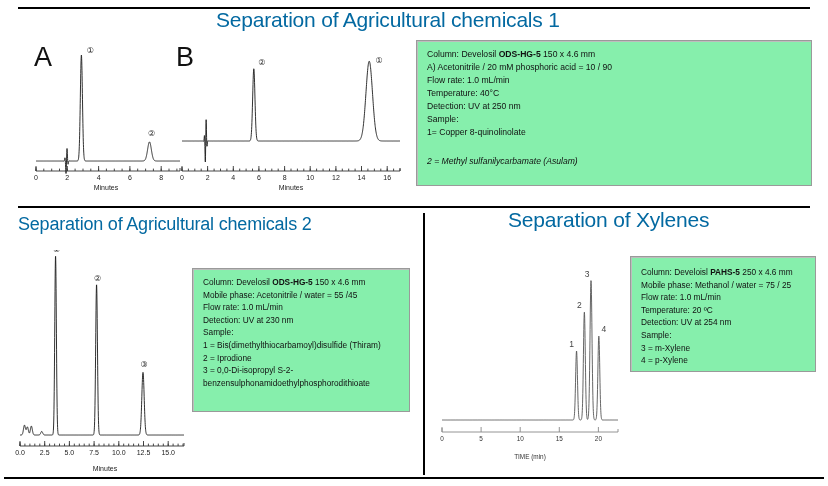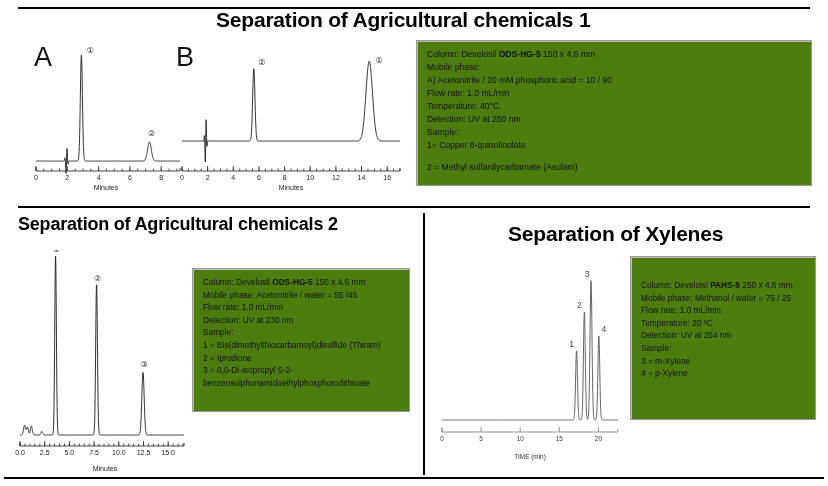--- a/index.html
+++ b/index.html
@@ -16,48 +16,48 @@
     background:#000000;
     height:2px;
   }
   .vrule{
     position:absolute;
     background:#000000;
     width:2px;
   }
   .title{
     position:absolute;
-    color:#000000;
-    font-weight:bold;
+    color:#0369a1;
+    font-weight:normal;
     font-family:"Liberation Sans", sans-serif;
     letter-spacing:-0.2px;
     white-space:nowrap;
   }
   #title-1{ left:216px; top:8px;  font-size:21px; }
   #title-2{ left:18px;  top:214px; font-size:18px; }
-  #title-3{ left:508px; top:222px; font-size:21px; }
+  #title-3{ left:508px; top:208px; font-size:21px; }
 
   .infobox{
     position:absolute;
     border:1px solid #9a9a9a;
     box-shadow:1px 1px 0 #bdbdbd inset;
-    background:#4d7c0f;
+    background:#86efac;
     box-sizing:border-box;
     padding:7px 8px 6px 10px;
     font-size:8.6px;
     line-height:1.52;
     color:#111111;
     font-family:"Liberation Sans", sans-serif;
   }
   .infobox .ln{white-space:nowrap;}
   .infobox b{font-weight:bold;}
 
   #info-1{ left:416px; top:40px;  width:396px; height:146px; }
   #info-2{ left:192px; top:268px; width:218px; height:144px; font-size:8.3px; }
-  #info-3{ left:630px; top:256px; width:186px; height:164px; font-size:8.3px; padding-top:22px;}
+  #info-3{ left:630px; top:256px; width:186px; height:116px; font-size:8.3px; padding-top:9px;}
 
   .chart{position:absolute;}
   .chart svg{display:block;}
   .panel-letter{
     position:absolute;
     font-size:27px;
     color:#111;
     font-family:"Liberation Sans", sans-serif;
   }
   #letter-A{left:34px;top:42px;}
@@ -205,28 +205,27 @@
     <g id="labels-b">
         <text x="89.8" y="19.8" text-anchor="middle" class="peaklbl">②</text>
         <text x="207.2" y="18.2" text-anchor="middle" class="peaklbl">①</text>
       </g>
     <text class="axis-text" x="119" y="145" text-anchor="middle">Minutes</text>
   </svg>
 </div>
 
 <div class="infobox" id="info-1">
   <div class="ln"><span>Column: Develosil </span><b>ODS-HG-5</b><span> 150 x 4.6 mm</span></div>
-  <div class="ln">Mobile phase:</div>
   <div class="ln">A) Acetonitrile / 20 mM phosphoric acid = 10 / 90</div>
   <div class="ln">Flow rate: 1.0 mL/min</div>
   <div class="ln">Temperature: 40°C</div>
   <div class="ln">Detection: UV at 250 nm</div>
   <div class="ln">Sample:</div>
   <div class="ln">1= Copper 8-quinolinolate</div>
-  <div class="ln" style="margin-top:8px;">2 = Methyl sulfanilycarbamate (Asulam)</div>
+  <div class="ln" style="margin-top:16px;font-style:italic;">2 = Methyl sulfanilycarbamate (Asulam)</div>
 </div>
 
 <div class="chart" id="chart-c">
   <svg width="186" height="225" viewBox="0 0 186 225">
     <g id="trace-c">
         <path d="M8.00,185.00L8.12,185.00L8.23,185.00L8.35,185.00L8.47,185.00L8.59,185.00L8.70,185.00L8.82,184.99L8.94,184.99L9.05,184.98L9.17,184.97L9.29,184.96L9.41,184.94L9.52,184.91L9.64,184.87L9.76,184.81L9.87,184.73L9.99,184.63L10.11,184.50L10.23,184.33L10.34,184.12L10.46,183.85L10.58,183.54L10.69,183.15L10.81,182.71L10.93,182.20L11.05,181.62L11.16,180.99L11.28,180.31L11.40,179.60L11.51,178.87L11.63,178.14L11.75,177.44L11.87,176.80L11.98,176.23L12.10,175.76L12.22,175.40L12.33,175.18L12.45,175.09L12.57,175.14L12.69,175.32L12.80,175.62L12.92,176.02L13.04,176.49L13.15,177.01L13.27,177.55L13.39,178.07L13.51,178.55L13.62,178.97L13.74,179.29L13.86,179.52L13.97,179.63L14.09,179.63L14.21,179.53L14.33,179.33L14.44,179.05L14.56,178.71L14.68,178.34L14.79,177.96L14.91,177.61L15.03,177.30L15.15,177.06L15.26,176.91L15.38,176.86L15.50,176.91L15.61,177.08L15.73,177.35L15.85,177.72L15.97,178.17L16.08,178.68L16.20,179.23L16.32,179.80L16.43,180.37L16.55,180.92L16.67,181.44L16.79,181.89L16.90,182.28L17.02,182.59L17.14,182.82L17.25,182.95L17.37,182.98L17.49,182.92L17.61,182.76L17.72,182.50L17.84,182.15L17.96,181.71L18.07,181.21L18.19,180.64L18.31,180.03L18.43,179.39L18.54,178.75L18.66,178.13L18.78,177.55L18.89,177.04L19.01,176.62L19.13,176.31L19.25,176.11L19.36,176.05L19.48,176.12L19.60,176.32L19.71,176.64L19.83,177.07L19.95,177.58L20.07,178.17L20.18,178.81L20.30,179.47L20.42,180.13L20.53,180.77L20.65,181.39L20.77,181.96L20.89,182.48L21.00,182.94L21.12,183.34L21.24,183.69L21.35,183.97L21.47,184.21L21.59,184.40L21.71,184.55L21.82,184.67L21.94,184.76L22.06,184.83L22.17,184.88L22.29,184.92L22.41,184.94L22.53,184.96L22.64,184.97L22.76,184.98L22.88,184.99L22.99,184.99L23.11,185.00L23.23,185.00L23.35,185.00L23.46,185.00L23.58,185.00L23.70,185.00L23.81,185.00L23.93,185.00L24.05,185.00L24.17,185.00L24.28,185.00L24.40,185.00L24.52,185.00L24.63,185.00L24.75,185.00L24.87,185.00L24.99,185.00L25.10,185.00L25.22,185.00L25.34,185.00L25.45,185.00L25.57,185.00L25.69,185.00L25.81,185.00L25.92,185.00L26.04,185.00L26.16,185.00L26.27,184.99L26.39,184.99L26.51,184.99L26.63,184.98L26.74,184.97L26.86,184.96L26.98,184.94L27.09,184.92L27.21,184.89L27.33,184.85L27.45,184.79L27.56,184.73L27.68,184.64L27.80,184.54L27.91,184.41L28.03,184.27L28.15,184.09L28.27,183.90L28.38,183.68L28.50,183.44L28.62,183.19L28.73,182.93L28.85,182.66L28.97,182.40L29.09,182.16L29.20,181.93L29.32,181.74L29.44,181.59L29.55,181.48L29.67,181.43L29.79,181.43L29.91,181.48L30.02,181.58L30.14,181.73L30.26,181.91L30.37,182.14L30.49,182.38L30.61,182.64L30.73,182.90L30.84,183.17L30.96,183.42L31.08,183.66L31.19,183.88L31.31,184.08L31.43,184.25L31.55,184.40L31.66,184.53L31.78,184.63L31.90,184.72L32.01,184.79L32.13,184.84L32.25,184.89L32.37,184.92L32.48,184.94L32.60,184.96L32.72,184.97L32.83,184.98L32.95,184.99L33.07,184.99L33.19,184.99L33.30,185.00L33.42,185.00L33.54,185.00L33.65,185.00L33.77,185.00L33.89,185.00L34.01,185.00L34.12,185.00L34.24,185.00L34.36,185.00L34.47,185.00L34.59,185.00L34.71,185.00L34.83,185.00L34.94,185.00L35.06,185.00L35.18,185.00L35.29,185.00L35.41,185.00L35.53,185.00L35.65,185.00L35.76,185.00L35.88,185.00L36.00,185.00L36.11,185.00L36.23,185.00L36.35,185.00L36.47,185.00L36.58,185.00L36.70,185.00L36.82,185.00L36.93,185.00L37.05,185.00L37.17,185.00L37.29,185.00L37.40,185.00L37.52,185.00L37.64,185.00L37.75,185.00L37.87,185.00L37.99,185.00L38.11,185.00L38.22,185.00L38.34,185.00L38.46,185.00L38.57,185.00L38.69,185.00L38.81,185.00L38.93,185.00L39.04,185.00L39.16,185.00L39.28,185.00L39.39,185.00L39.51,185.00L39.63,185.00L39.75,185.00L39.86,184.99L39.98,184.99L40.10,184.98L40.21,184.97L40.33,184.94L40.45,184.89L40.57,184.81L40.68,184.68L40.80,184.47L40.92,184.15L41.03,183.65L41.15,182.90L41.27,181.80L41.39,180.22L41.50,178.02L41.62,175.02L41.74,171.02L41.85,165.82L41.97,159.23L42.09,151.10L42.21,141.33L42.32,129.90L42.44,116.92L42.56,102.62L42.67,87.38L42.79,71.72L42.91,56.27L43.03,41.73L43.14,28.86L43.26,18.35L43.38,10.81L43.49,6.71L43.61,6.28L43.73,9.56L43.85,16.34L43.96,26.22L44.08,38.61L44.20,52.83L44.31,68.14L44.43,83.81L44.55,99.20L44.67,113.75L44.78,127.06L44.90,138.85L45.02,149.01L45.13,157.51L45.25,164.44L45.37,169.94L45.49,174.20L45.60,177.41L45.72,179.78L45.84,181.48L45.95,182.68L46.07,183.50L46.19,184.05L46.31,184.41L46.42,184.64L46.54,184.79L46.66,184.88L46.77,184.93L46.89,184.96L47.01,184.98L47.13,184.99L47.24,184.99L47.36,185.00L47.48,185.00L47.59,185.00L47.71,185.00L47.83,185.00L47.95,185.00L48.06,185.00L48.18,185.00L48.30,185.00L48.41,185.00L48.53,185.00L48.65,185.00L48.77,185.00L48.88,185.00L49.00,185.00L49.12,185.00L49.23,185.00L49.35,185.00L49.47,185.00L49.59,185.00L49.70,185.00L49.82,185.00L49.94,185.00L50.05,185.00L50.17,185.00L50.29,185.00L50.41,185.00L50.52,185.00L50.64,185.00L50.76,185.00L50.87,185.00L50.99,185.00L51.11,185.00L51.23,185.00L51.34,185.00L51.46,185.00L51.58,185.00L51.69,185.00L51.81,185.00L51.93,185.00L52.05,185.00L52.16,185.00L52.28,185.00L52.40,185.00L52.51,185.00L52.63,185.00L52.75,185.00L52.87,185.00L52.98,185.00L53.10,185.00L53.22,185.00L53.33,185.00L53.45,185.00L53.57,185.00L53.69,185.00L53.80,185.00L53.92,185.00L54.04,185.00L54.15,185.00L54.27,185.00L54.39,185.00L54.51,185.00L54.62,185.00L54.74,185.00L54.86,185.00L54.97,185.00L55.09,185.00L55.21,185.00L55.33,185.00L55.44,185.00L55.56,185.00L55.68,185.00L55.79,185.00L55.91,185.00L56.03,185.00L56.15,185.00L56.26,185.00L56.38,185.00L56.50,185.00L56.61,185.00L56.73,185.00L56.85,185.00L56.97,185.00L57.08,185.00L57.20,185.00L57.32,185.00L57.43,185.00L57.55,185.00L57.67,185.00L57.79,185.00L57.90,185.00L58.02,185.00L58.14,185.00L58.25,185.00L58.37,185.00L58.49,185.00L58.61,185.00L58.72,185.00L58.84,185.00L58.96,185.00L59.07,185.00L59.19,185.00L59.31,185.00L59.43,185.00L59.54,185.00L59.66,185.00L59.78,185.00L59.89,185.00L60.01,185.00L60.13,185.00L60.25,185.00L60.36,185.00L60.48,185.00L60.60,185.00L60.71,185.00L60.83,185.00L60.95,185.00L61.07,185.00L61.18,185.00L61.30,185.00L61.42,185.00L61.53,185.00L61.65,185.00L61.77,185.00L61.89,185.00L62.00,185.00L62.12,185.00L62.24,185.00L62.35,185.00L62.47,185.00L62.59,185.00L62.71,185.00L62.82,185.00L62.94,185.00L63.06,185.00L63.17,185.00L63.29,185.00L63.41,185.00L63.53,185.00L63.64,185.00L63.76,185.00L63.88,185.00L63.99,185.00L64.11,185.00L64.23,185.00L64.35,185.00L64.46,185.00L64.58,185.00L64.70,185.00L64.81,185.00L64.93,185.00L65.05,185.00L65.17,185.00L65.28,185.00L65.40,185.00L65.52,185.00L65.63,185.00L65.75,185.00L65.87,185.00L65.99,185.00L66.10,185.00L66.22,185.00L66.34,185.00L66.45,185.00L66.57,185.00L66.69,185.00L66.81,185.00L66.92,185.00L67.04,185.00L67.16,185.00L67.27,185.00L67.39,185.00L67.51,185.00L67.63,185.00L67.74,185.00L67.86,185.00L67.98,185.00L68.09,185.00L68.21,185.00L68.33,185.00L68.45,185.00L68.56,185.00L68.68,185.00L68.80,185.00L68.91,185.00L69.03,185.00L69.15,185.00L69.27,185.00L69.38,185.00L69.50,185.00L69.62,185.00L69.73,185.00L69.85,185.00L69.97,185.00L70.09,185.00L70.20,185.00L70.32,185.00L70.44,185.00L70.55,185.00L70.67,185.00L70.79,185.00L70.91,185.00L71.02,185.00L71.14,185.00L71.26,185.00L71.37,185.00L71.49,185.00L71.61,185.00L71.73,185.00L71.84,185.00L71.96,185.00L72.08,185.00L72.19,185.00L72.31,185.00L72.43,185.00L72.55,185.00L72.66,185.00L72.78,185.00L72.90,185.00L73.01,185.00L73.13,185.00L73.25,185.00L73.37,185.00L73.48,185.00L73.60,185.00L73.72,185.00L73.83,185.00L73.95,185.00L74.07,185.00L74.19,185.00L74.30,185.00L74.42,185.00L74.54,185.00L74.65,185.00L74.77,185.00L74.89,185.00L75.01,185.00L75.12,185.00L75.24,185.00L75.36,185.00L75.47,185.00L75.59,185.00L75.71,185.00L75.83,185.00L75.94,185.00L76.06,185.00L76.18,185.00L76.29,185.00L76.41,185.00L76.53,185.00L76.65,185.00L76.76,185.00L76.88,185.00L77.00,185.00L77.11,185.00L77.23,185.00L77.35,185.00L77.47,185.00L77.58,185.00L77.70,185.00L77.82,185.00L77.93,185.00L78.05,185.00L78.17,185.00L78.29,185.00L78.40,185.00L78.52,185.00L78.64,185.00L78.75,185.00L78.87,185.00L78.99,185.00L79.11,185.00L79.22,185.00L79.34,185.00L79.46,185.00L79.57,185.00L79.69,185.00L79.81,185.00L79.93,185.00L80.04,185.00L80.16,185.00L80.28,185.00L80.39,185.00L80.51,185.00L80.63,184.99L80.75,184.99L80.86,184.98L80.98,184.96L81.10,184.93L81.21,184.89L81.33,184.82L81.45,184.70L81.57,184.53L81.68,184.27L81.80,183.88L81.92,183.32L82.03,182.52L82.15,181.41L82.27,179.88L82.39,177.84L82.50,175.16L82.62,171.70L82.74,167.35L82.85,161.98L82.97,155.50L83.09,147.86L83.21,139.04L83.32,129.13L83.44,118.26L83.56,106.67L83.67,94.66L83.79,82.63L83.91,71.02L84.03,60.30L84.14,50.95L84.26,43.41L84.38,38.04L84.49,35.14L84.61,34.84L84.73,37.16L84.85,41.97L84.96,49.05L85.08,58.02L85.20,68.47L85.31,79.92L85.43,91.89L85.55,103.94L85.67,115.66L85.78,126.72L85.90,136.87L86.02,145.94L86.13,153.86L86.25,160.60L86.37,166.22L86.49,170.79L86.60,174.44L86.72,177.29L86.84,179.47L86.95,181.10L87.07,182.30L87.19,183.16L87.31,183.77L87.42,184.19L87.54,184.48L87.66,184.67L87.77,184.79L87.89,184.87L88.01,184.92L88.13,184.95L88.24,184.97L88.36,184.99L88.48,184.99L88.59,185.00L88.71,185.00L88.83,185.00L88.95,185.00L89.06,185.00L89.18,185.00L89.30,185.00L89.41,185.00L89.53,185.00L89.65,185.00L89.77,185.00L89.88,185.00L90.00,185.00L90.12,185.00L90.23,185.00L90.35,185.00L90.47,185.00L90.59,185.00L90.70,185.00L90.82,185.00L90.94,185.00L91.05,185.00L91.17,185.00L91.29,185.00L91.41,185.00L91.52,185.00L91.64,185.00L91.76,185.00L91.87,185.00L91.99,185.00L92.11,185.00L92.23,185.00L92.34,185.00L92.46,185.00L92.58,185.00L92.69,185.00L92.81,185.00L92.93,185.00L93.05,185.00L93.16,185.00L93.28,185.00L93.40,185.00L93.51,185.00L93.63,185.00L93.75,185.00L93.87,185.00L93.98,185.00L94.10,185.00L94.22,185.00L94.33,185.00L94.45,185.00L94.57,185.00L94.69,185.00L94.80,185.00L94.92,185.00L95.04,185.00L95.15,185.00L95.27,185.00L95.39,185.00L95.51,185.00L95.62,185.00L95.74,185.00L95.86,185.00L95.97,185.00L96.09,185.00L96.21,185.00L96.33,185.00L96.44,185.00L96.56,185.00L96.68,185.00L96.79,185.00L96.91,185.00L97.03,185.00L97.15,185.00L97.26,185.00L97.38,185.00L97.50,185.00L97.61,185.00L97.73,185.00L97.85,185.00L97.97,185.00L98.08,185.00L98.20,185.00L98.32,185.00L98.43,185.00L98.55,185.00L98.67,185.00L98.79,185.00L98.90,185.00L99.02,185.00L99.14,185.00L99.25,185.00L99.37,185.00L99.49,185.00L99.61,185.00L99.72,185.00L99.84,185.00L99.96,185.00L100.07,185.00L100.19,185.00L100.31,185.00L100.43,185.00L100.54,185.00L100.66,185.00L100.78,185.00L100.89,185.00L101.01,185.00L101.13,185.00L101.25,185.00L101.36,185.00L101.48,185.00L101.60,185.00L101.71,185.00L101.83,185.00L101.95,185.00L102.07,185.00L102.18,185.00L102.30,185.00L102.42,185.00L102.53,185.00L102.65,185.00L102.77,185.00L102.89,185.00L103.00,185.00L103.12,185.00L103.24,185.00L103.35,185.00L103.47,185.00L103.59,185.00L103.71,185.00L103.82,185.00L103.94,185.00L104.06,185.00L104.17,185.00L104.29,185.00L104.41,185.00L104.53,185.00L104.64,185.00L104.76,185.00L104.88,185.00L104.99,185.00L105.11,185.00L105.23,185.00L105.35,185.00L105.46,185.00L105.58,185.00L105.70,185.00L105.81,185.00L105.93,185.00L106.05,185.00L106.17,185.00L106.28,185.00L106.40,185.00L106.52,185.00L106.63,185.00L106.75,185.00L106.87,185.00L106.99,185.00L107.10,185.00L107.22,185.00L107.34,185.00L107.45,185.00L107.57,185.00L107.69,185.00L107.81,185.00L107.92,185.00L108.04,185.00L108.16,185.00L108.27,185.00L108.39,185.00L108.51,185.00L108.63,185.00L108.74,185.00L108.86,185.00L108.98,185.00L109.09,185.00L109.21,185.00L109.33,185.00L109.45,185.00L109.56,185.00L109.68,185.00L109.80,185.00L109.91,185.00L110.03,185.00L110.15,185.00L110.27,185.00L110.38,185.00L110.50,185.00L110.62,185.00L110.73,185.00L110.85,185.00L110.97,185.00L111.09,185.00L111.20,185.00L111.32,185.00L111.44,185.00L111.55,185.00L111.67,185.00L111.79,185.00L111.91,185.00L112.02,185.00L112.14,185.00L112.26,185.00L112.37,185.00L112.49,185.00L112.61,185.00L112.73,185.00L112.84,185.00L112.96,185.00L113.08,185.00L113.19,185.00L113.31,185.00L113.43,185.00L113.55,185.00L113.66,185.00L113.78,185.00L113.90,185.00L114.01,185.00L114.13,185.00L114.25,185.00L114.37,185.00L114.48,185.00L114.60,185.00L114.72,185.00L114.83,185.00L114.95,185.00L115.07,185.00L115.19,185.00L115.30,185.00L115.42,185.00L115.54,185.00L115.65,185.00L115.77,185.00L115.89,185.00L116.01,185.00L116.12,185.00L116.24,185.00L116.36,185.00L116.47,185.00L116.59,185.00L116.71,185.00L116.83,185.00L116.94,185.00L117.06,185.00L117.18,185.00L117.29,185.00L117.41,185.00L117.53,185.00L117.65,185.00L117.76,185.00L117.88,185.00L118.00,185.00L118.11,185.00L118.23,185.00L118.35,185.00L118.47,185.00L118.58,185.00L118.70,185.00L118.82,185.00L118.93,185.00L119.05,185.00L119.17,185.00L119.29,185.00L119.40,185.00L119.52,185.00L119.64,185.00L119.75,185.00L119.87,185.00L119.99,185.00L120.11,185.00L120.22,185.00L120.34,185.00L120.46,185.00L120.57,185.00L120.69,185.00L120.81,185.00L120.93,185.00L121.04,185.00L121.16,185.00L121.28,185.00L121.39,185.00L121.51,185.00L121.63,185.00L121.75,185.00L121.86,185.00L121.98,185.00L122.10,185.00L122.21,185.00L122.33,185.00L122.45,185.00L122.57,185.00L122.68,185.00L122.80,185.00L122.92,185.00L123.03,185.00L123.15,185.00L123.27,185.00L123.39,185.00L123.50,185.00L123.62,185.00L123.74,185.00L123.85,185.00L123.97,185.00L124.09,185.00L124.21,185.00L124.32,185.00L124.44,185.00L124.56,185.00L124.67,185.00L124.79,185.00L124.91,185.00L125.03,185.00L125.14,185.00L125.26,185.00L125.38,185.00L125.49,185.00L125.61,185.00L125.73,185.00L125.85,185.00L125.96,184.99L126.08,184.99L126.20,184.98L126.31,184.98L126.43,184.97L126.55,184.95L126.67,184.93L126.78,184.90L126.90,184.85L127.02,184.79L127.13,184.71L127.25,184.60L127.37,184.46L127.49,184.27L127.60,184.02L127.72,183.70L127.84,183.29L127.95,182.78L128.07,182.15L128.19,181.37L128.31,180.41L128.42,179.27L128.54,177.92L128.66,176.32L128.77,174.48L128.89,172.37L129.01,169.98L129.13,167.32L129.24,164.40L129.36,161.22L129.48,157.83L129.59,154.25L129.71,150.55L129.83,146.78L129.95,143.02L130.06,139.34L130.18,135.83L130.30,132.56L130.41,129.63L130.53,127.11L130.65,125.08L130.77,123.58L130.88,122.66L131.00,122.35L131.12,122.66L131.23,123.58L131.35,125.08L131.47,127.11L131.59,129.63L131.70,132.56L131.82,135.83L131.94,139.34L132.05,143.02L132.17,146.78L132.29,150.55L132.41,154.25L132.52,157.83L132.64,161.22L132.76,164.40L132.87,167.32L132.99,169.98L133.11,172.37L133.23,174.48L133.34,176.32L133.46,177.92L133.58,179.27L133.69,180.41L133.81,181.37L133.93,182.15L134.05,182.78L134.16,183.29L134.28,183.70L134.40,184.02L134.51,184.27L134.63,184.46L134.75,184.60L134.87,184.71L134.98,184.79L135.10,184.85L135.22,184.90L135.33,184.93L135.45,184.95L135.57,184.97L135.69,184.98L135.80,184.98L135.92,184.99L136.04,184.99L136.15,185.00L136.27,185.00L136.39,185.00L136.51,185.00L136.62,185.00L136.74,185.00L136.86,185.00L136.97,185.00L137.09,185.00L137.21,185.00L137.33,185.00L137.44,185.00L137.56,185.00L137.68,185.00L137.79,185.00L137.91,185.00L138.03,185.00L138.15,185.00L138.26,185.00L138.38,185.00L138.50,185.00L138.61,185.00L138.73,185.00L138.85,185.00L138.97,185.00L139.08,185.00L139.20,185.00L139.32,185.00L139.43,185.00L139.55,185.00L139.67,185.00L139.79,185.00L139.90,185.00L140.02,185.00L140.14,185.00L140.25,185.00L140.37,185.00L140.49,185.00L140.61,185.00L140.72,185.00L140.84,185.00L140.96,185.00L141.07,185.00L141.19,185.00L141.31,185.00L141.43,185.00L141.54,185.00L141.66,185.00L141.78,185.00L141.89,185.00L142.01,185.00L142.13,185.00L142.25,185.00L142.36,185.00L142.48,185.00L142.60,185.00L142.71,185.00L142.83,185.00L142.95,185.00L143.07,185.00L143.18,185.00L143.30,185.00L143.42,185.00L143.53,185.00L143.65,185.00L143.77,185.00L143.89,185.00L144.00,185.00L144.12,185.00L144.24,185.00L144.35,185.00L144.47,185.00L144.59,185.00L144.71,185.00L144.82,185.00L144.94,185.00L145.06,185.00L145.17,185.00L145.29,185.00L145.41,185.00L145.53,185.00L145.64,185.00L145.76,185.00L145.88,185.00L145.99,185.00L146.11,185.00L146.23,185.00L146.35,185.00L146.46,185.00L146.58,185.00L146.70,185.00L146.81,185.00L146.93,185.00L147.05,185.00L147.17,185.00L147.28,185.00L147.40,185.00L147.52,185.00L147.63,185.00L147.75,185.00L147.87,185.00L147.99,185.00L148.10,185.00L148.22,185.00L148.34,185.00L148.45,185.00L148.57,185.00L148.69,185.00L148.81,185.00L148.92,185.00L149.04,185.00L149.16,185.00L149.27,185.00L149.39,185.00L149.51,185.00L149.63,185.00L149.74,185.00L149.86,185.00L149.98,185.00L150.09,185.00L150.21,185.00L150.33,185.00L150.45,185.00L150.56,185.00L150.68,185.00L150.80,185.00L150.91,185.00L151.03,185.00L151.15,185.00L151.27,185.00L151.38,185.00L151.50,185.00L151.62,185.00L151.73,185.00L151.85,185.00L151.97,185.00L152.09,185.00L152.20,185.00L152.32,185.00L152.44,185.00L152.55,185.00L152.67,185.00L152.79,185.00L152.91,185.00L153.02,185.00L153.14,185.00L153.26,185.00L153.37,185.00L153.49,185.00L153.61,185.00L153.73,185.00L153.84,185.00L153.96,185.00L154.08,185.00L154.19,185.00L154.31,185.00L154.43,185.00L154.55,185.00L154.66,185.00L154.78,185.00L154.90,185.00L155.01,185.00L155.13,185.00L155.25,185.00L155.37,185.00L155.48,185.00L155.60,185.00L155.72,185.00L155.83,185.00L155.95,185.00L156.07,185.00L156.19,185.00L156.30,185.00L156.42,185.00L156.54,185.00L156.65,185.00L156.77,185.00L156.89,185.00L157.01,185.00L157.12,185.00L157.24,185.00L157.36,185.00L157.47,185.00L157.59,185.00L157.71,185.00L157.83,185.00L157.94,185.00L158.06,185.00L158.18,185.00L158.29,185.00L158.41,185.00L158.53,185.00L158.65,185.00L158.76,185.00L158.88,185.00L159.00,185.00L159.11,185.00L159.23,185.00L159.35,185.00L159.47,185.00L159.58,185.00L159.70,185.00L159.82,185.00L159.93,185.00L160.05,185.00L160.17,185.00L160.29,185.00L160.40,185.00L160.52,185.00L160.64,185.00L160.75,185.00L160.87,185.00L160.99,185.00L161.11,185.00L161.22,185.00L161.34,185.00L161.46,185.00L161.57,185.00L161.69,185.00L161.81,185.00L161.93,185.00L162.04,185.00L162.16,185.00L162.28,185.00L162.39,185.00L162.51,185.00L162.63,185.00L162.75,185.00L162.86,185.00L162.98,185.00L163.10,185.00L163.21,185.00L163.33,185.00L163.45,185.00L163.57,185.00L163.68,185.00L163.80,185.00L163.92,185.00L164.03,185.00L164.15,185.00L164.27,185.00L164.39,185.00L164.50,185.00L164.62,185.00L164.74,185.00L164.85,185.00L164.97,185.00L165.09,185.00L165.21,185.00L165.32,185.00L165.44,185.00L165.56,185.00L165.67,185.00L165.79,185.00L165.91,185.00L166.03,185.00L166.14,185.00L166.26,185.00L166.38,185.00L166.49,185.00L166.61,185.00L166.73,185.00L166.85,185.00L166.96,185.00L167.08,185.00L167.20,185.00L167.31,185.00L167.43,185.00L167.55,185.00L167.67,185.00L167.78,185.00L167.90,185.00L168.02,185.00L168.13,185.00L168.25,185.00L168.37,185.00L168.49,185.00L168.60,185.00L168.72,185.00L168.84,185.00L168.95,185.00L169.07,185.00L169.19,185.00L169.31,185.00L169.42,185.00L169.54,185.00L169.66,185.00L169.77,185.00L169.89,185.00L170.01,185.00L170.13,185.00L170.24,185.00L170.36,185.00L170.48,185.00L170.59,185.00L170.71,185.00L170.83,185.00L170.95,185.00L171.06,185.00L171.18,185.00L171.30,185.00L171.41,185.00L171.53,185.00L171.65,185.00L171.77,185.00L171.88,185.00L172.00,185.00" class="trace"></path>
       </g>
     <g id="axis-c">
         <path d="M8,196 L172,196" class="axisline"></path>
         <path d="M8,196 L8,192" class="axisline"></path>

